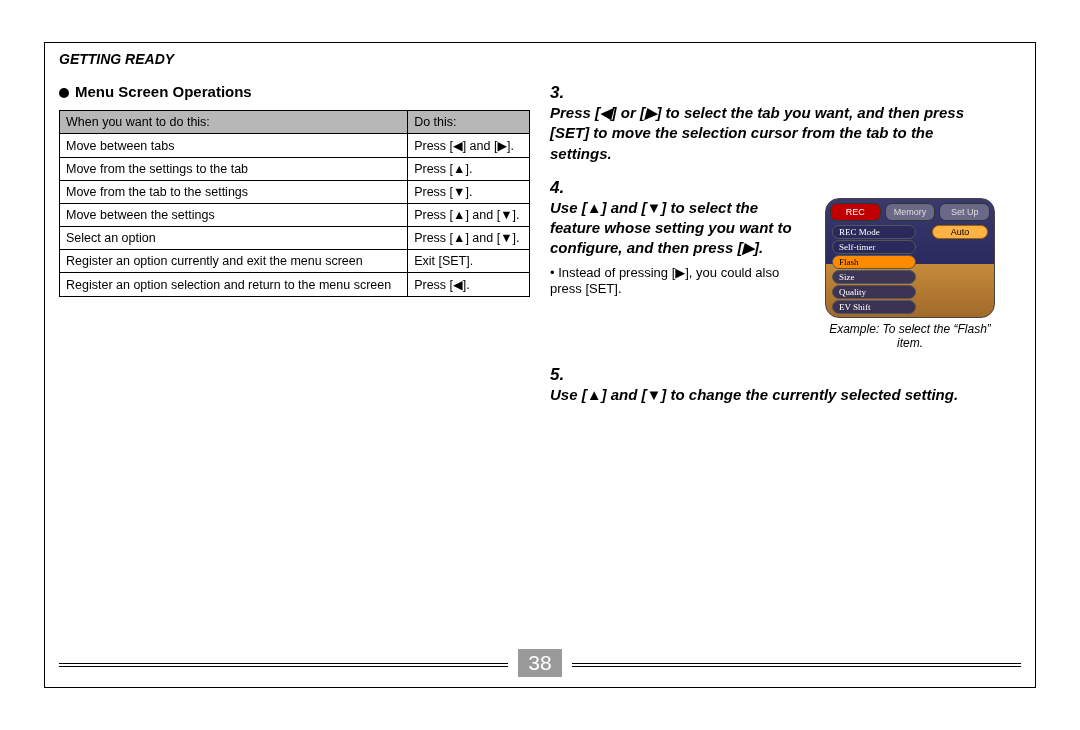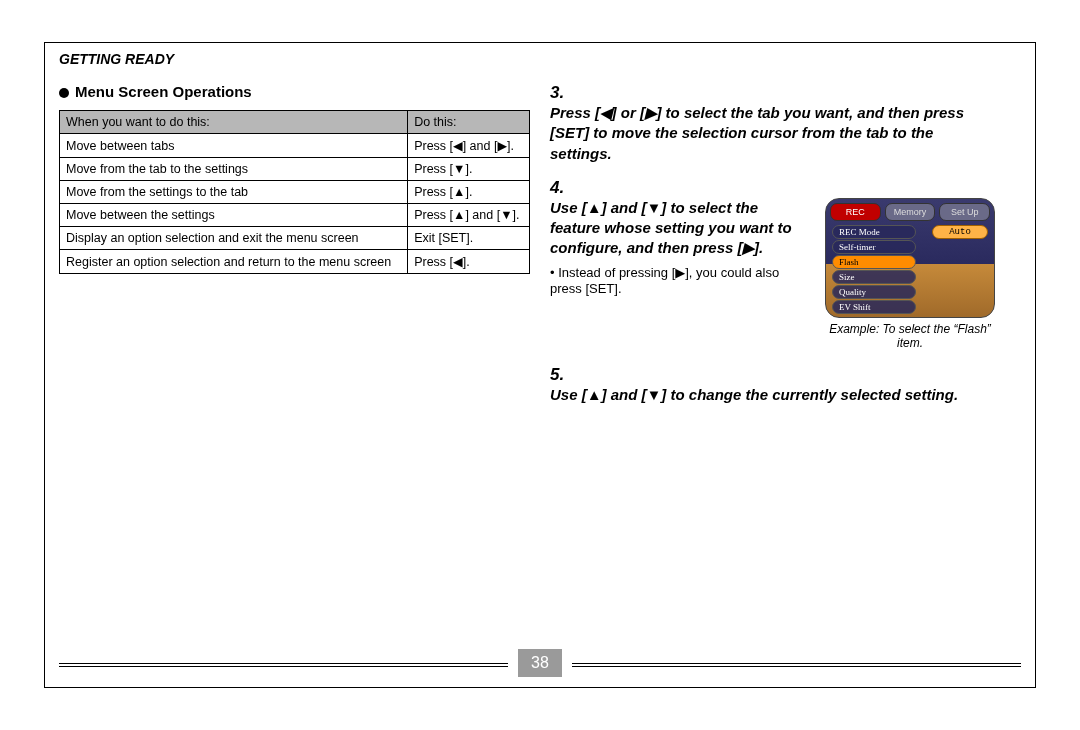--- a/index.html
+++ b/index.html
@@ -115,40 +115,40 @@
     white-space:nowrap;
     font-family:Liberation Serif, serif;
   }
   .menu-item.sel{background:#ff8c00;color:#000;}
   .opt-panel{
     position:absolute;right:6px;top:26px;width:56px;
     font-size:9px;
   }
   .opt-item{
     background:#ffb347;border:1px solid #a06000;border-radius:8px;
-    padding:1px 6px;color:#000;margin-bottom:0;text-align:center;font-family:Liberation Mono, monospace;
+    padding:1px 6px;color:#000;margin-bottom:0;text-align:center;
   }
   .caption{
     font-style:italic;font-size:12px;text-align:center;
     margin-top:4px;line-height:1.2;
   }
   
   .pagebar{
     position:absolute;
     left:14px;right:14px;bottom:10px;height:28px;
     display:flex;align-items:center;
   }
   .rule{flex:1;height:0;border-top:1px solid #000;position:relative;}
   .rule::after{
     content:"";position:absolute;left:0;right:0;top:2px;border-top:1px solid #000;
   }
   .pagenum{
     width:44px;height:28px;background:#9a9a9a;color:#fff;
     display:flex;align-items:center;justify-content:center;
-    font-size:16px;margin:12px 10px;
+    font-size:21px;margin:12px 10px;
   }
 </style>
 </head>
 <body>
 
 <div class="inner-frame">
 
   <div class="section-head">GETTING READY</div>
 
   <div class="columns">
@@ -163,33 +163,37 @@
             <th>When you want to do this:</th>
             <th>Do this:</th>
           </tr>
         </thead>
         <tbody id="ops-body">
             <tr>
               <td>Move between tabs</td>
               <td>Press [◀] and [▶].</td>
             </tr>
             <tr>
+              <td>Move from the settings to the tab</td>
+              <td>Press [▲].</td>
+            </tr>
+            <tr>
               <td>Move from the tab to the settings</td>
               <td>Press [▼].</td>
             </tr>
             <tr>
-              <td>Move from the settings to the tab</td>
-              <td>Press [▲].</td>
-            </tr>
-            <tr>
               <td>Move between the settings</td>
               <td>Press [▲] and [▼].</td>
             </tr>
             <tr>
-              <td>Display an option selection and exit the menu screen</td>
+              <td>Select an option</td>
+              <td>Press [▲] and [▼].</td>
+            </tr>
+            <tr>
+              <td>Register an option currently and exit the menu screen</td>
               <td>Exit [SET].</td>
             </tr>
             <tr>
               <td>Register an option selection and return to the menu screen</td>
               <td>Press [◀].</td>
             </tr>
           </tbody>
       </table>
     </div>
 

